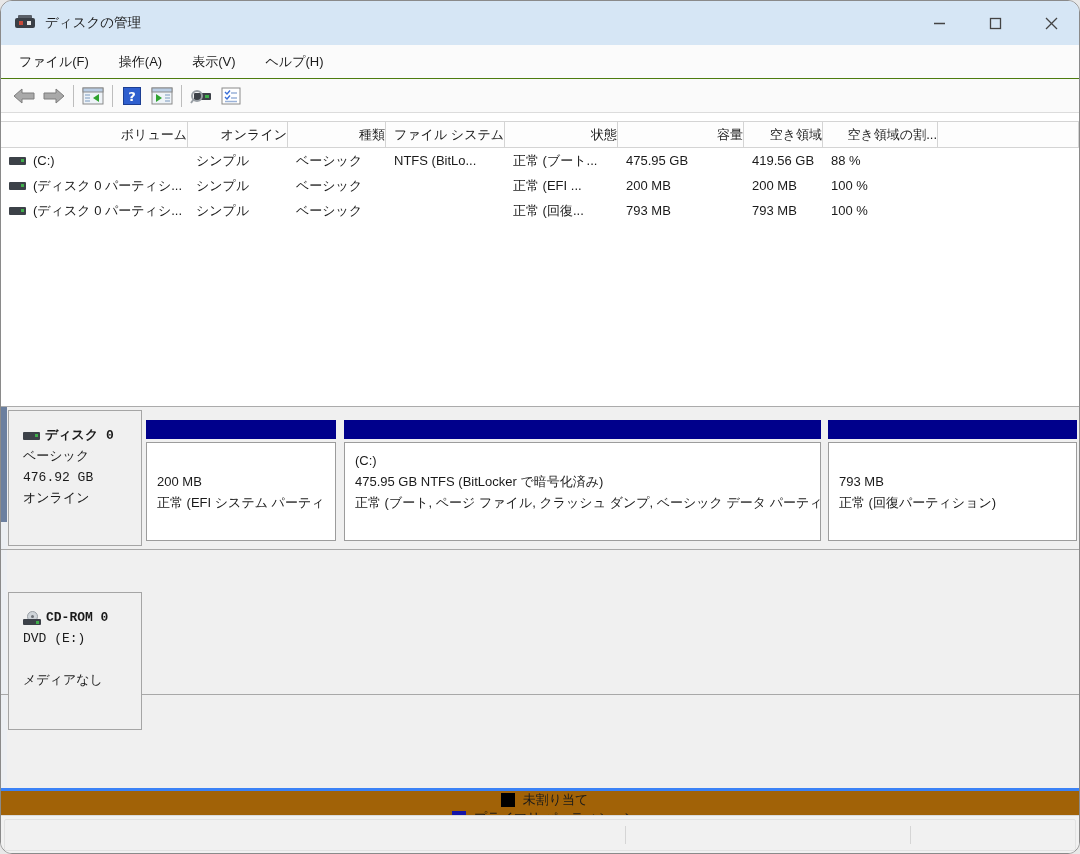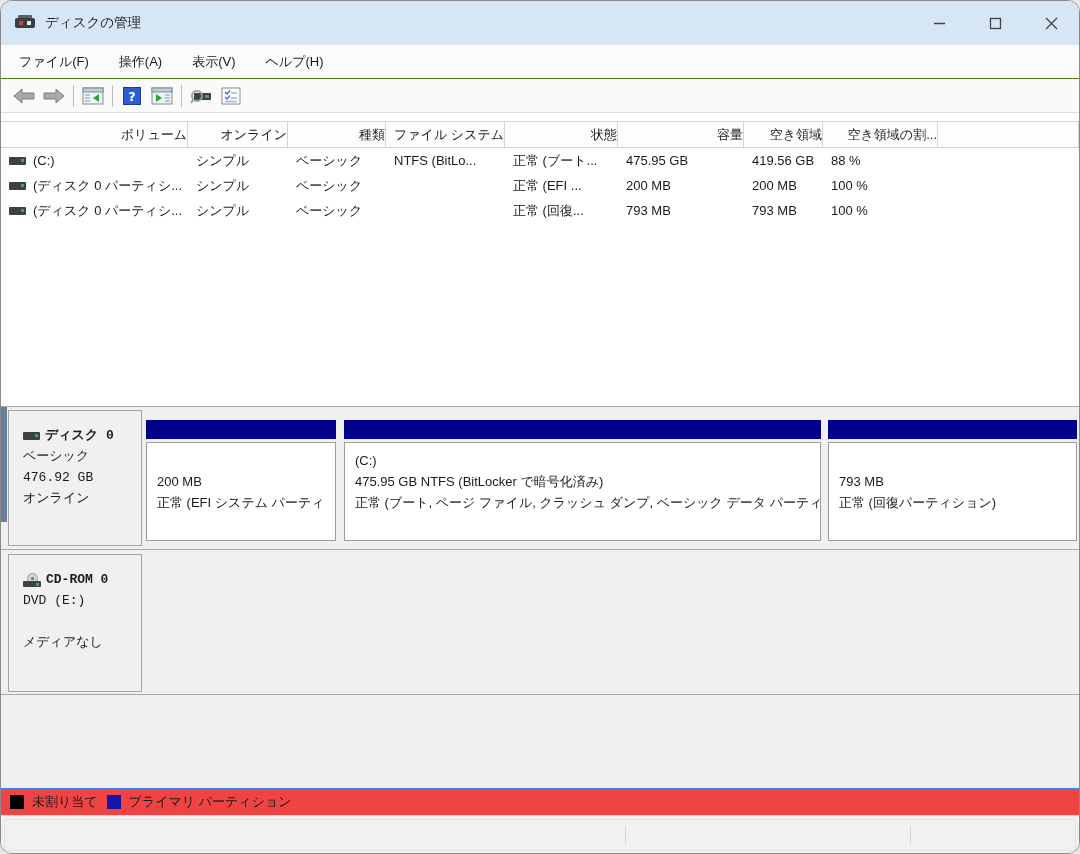--- a/index.html
+++ b/index.html
@@ -45,37 +45,37 @@
   .disk-mini::after{ content:""; position:absolute; right:2px; top:2px; width:3px; height:3px; background:#3fae4a; }
   
   .bottompane{ position:absolute; left:0; top:405px; width:100%; height:382px; background:#f0f0f0;
     border-top:1px solid #ababab; }
   .vscroll{ position:absolute; left:0; top:0; width:6px; height:382px; background:#eceff3; }
   .vscroll-thumb{ position:absolute; left:0; top:0; width:6px; height:115px; background:#6b7fa0; background:#6b7f9f; }
   .disk-row{ position:absolute; left:0; top:0; width:100%; height:143px; border-bottom:1px solid #a8a8a8; }
   .cd-row{ position:absolute; left:0; top:144px; width:100%; height:144px; border-bottom:1px solid #a8a8a8; }
   .info-cell{ position:absolute; left:7px; top:3px; width:134px; height:136px;
     border:1px solid #a5a5a5; background:#f0f0f0; padding:14px 0 0 14px; line-height:21px;font-family:Liberation Mono, monospace; }
-  .cd-row .info-cell{ height:138px; }
+  .cd-row .info-cell{ height:138px;margin-top:38px; }
   .info-title{ display:flex; align-items:center; gap:5px; font-weight:bold; }
   .cd-mini{ width:18px; height:14px; position:relative; flex:0 0 auto; }
   .cd-mini .tray{ position:absolute; left:0; bottom:0; width:18px; height:6px; background:#3c4148; border-radius:1px; }
   .cd-mini .disc{ position:absolute; left:4px; top:0; width:11px; height:11px; border-radius:50%;
     background:#cfd4d9; border:1px solid #9aa0a6; }
   .cd-mini .hole{ position:absolute; left:8px; top:4px; width:3px; height:3px; border-radius:50%; background:#6f7378; }
   .cd-mini .led{ position:absolute; right:2px; bottom:1px; width:3px; height:3px; background:#3fae4a; }
   .partition{ position:absolute; top:13px; height:127px; }
   .part-head{ width:100%; height:19px; background:#00008b; }
   .part-body{ margin-top:3px; width:100%; height:99px; background:#ffffff; border:1px solid #9c9c9c;
     padding:7px 0 0 10px; line-height:21px; white-space:nowrap; overflow:hidden; }
   .p1{ left:145px; width:190px; } .p2{ left:343px; width:477px; } .p3{ left:827px; width:249px; }
   .part-line{ min-height:21px; }
   
-  .legendbar{ position:absolute; left:0; top:787px; width:100%; height:27px; background:#ef4444;
-    border-top:1px solid #3b82f6; display:flex; align-items:center; }
+  .legendbar{ position:absolute; left:0; top:787px; width:100%; height:27px; background:#a16207;
+    border-top:3px solid #3b82f6; display:flex; align-items:center;flex-direction:column; }
   .legend-item{ display:flex; align-items:center; gap:8px; margin-left:9px; }
   .legend-sq{ width:14px; height:14px; }
   .sq-unalloc{ background:#000000; }
   .sq-primary{ background:#1414a8; }
   
   .statusbar{ position:absolute; left:0; top:814px; width:100%; height:40px; background:#f1f1f1;
     border-top:1px solid #dadada; }
   .statusbar .inner{ position:absolute; left:3px; right:3px; top:3px; bottom:4px; background:#f1f1f1;
     border:1px solid #e2e2e2; border-radius:2px; }
   .sb-div{ position:absolute; top:6px; bottom:6px; width:1px; background:#d5d5d5; }

